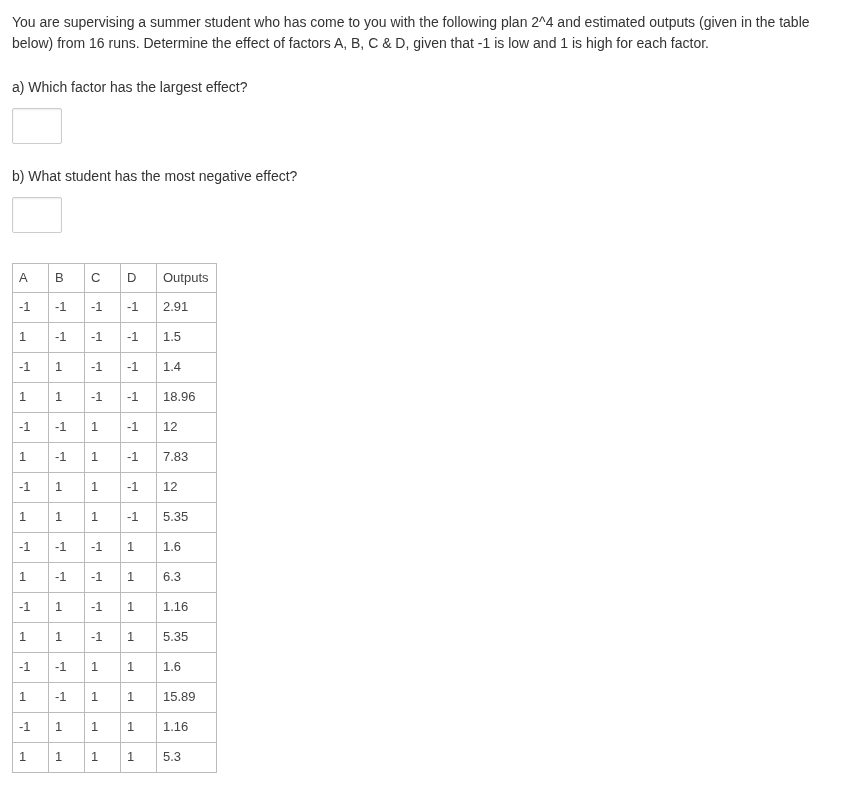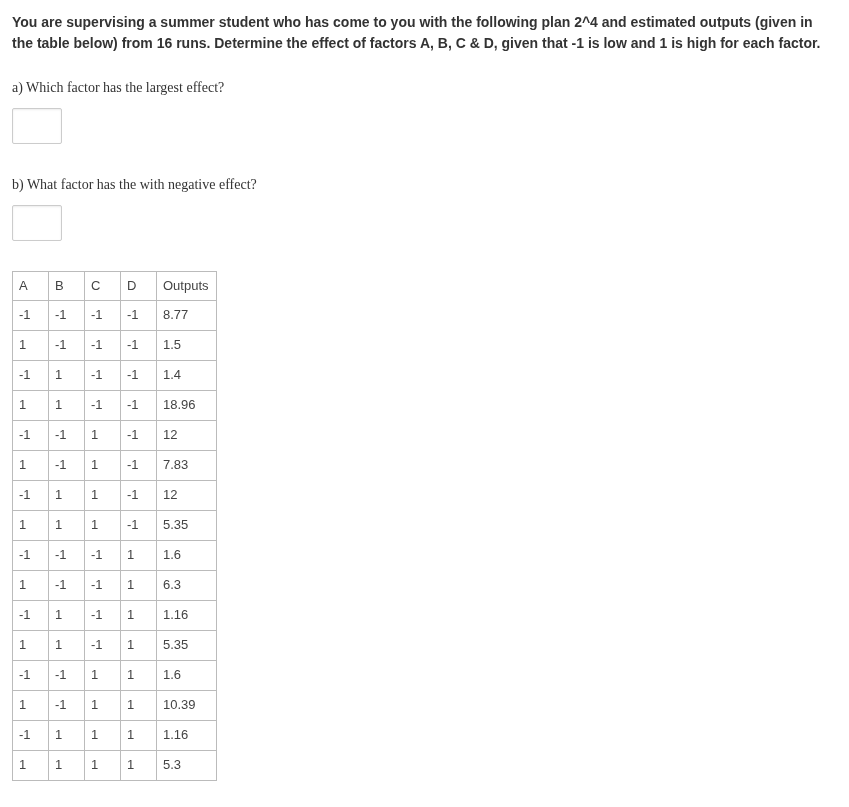--- a/index.html
+++ b/index.html
@@ -9,26 +9,24 @@
     }
     body {
       font-family: Arial, Helvetica, sans-serif;
       font-size: 14px;
       color: #333;
       padding: 12px;
       line-height: 1.5;
     }
     .intro {
       margin-bottom: 23px;
-      font-weight: bold;
     }
     .question {
-      margin-top: 20px;
+      margin-top: 12px;
       margin-bottom: 10px;
-      font-family: Liberation Serif, serif;
     }
     .answer-input {
       width: 50px;
       height: 36px;
       border: 1px solid #ccc;
       border-radius: 2px;
       padding: 4px;
       font-size: 14px;
       margin-bottom: 10px;
       box-shadow: inset 0 1px 2px rgba(0,0,0,0.08);
@@ -62,40 +60,40 @@
   </style>
 </head>
 <body>
 
 
 
 <p class="intro">You are supervising a summer student who has come to you with the following plan 2^4 and estimated outputs (given in the table below) from 16 runs. Determine the effect of factors A, B, C &amp; D, given that -1 is low and 1 is high for each factor.</p>
 <p class="question">a) Which factor has the largest effect?</p>
 <input type="text" class="answer-input" style="">
 
-<p class="question">b) What factor has the with negative effect?</p>
+<p class="question">b) What student has the most negative effect?</p>
 <input type="text" class="answer-input" style="">
 
 <table>
   <thead>
     <tr>
       <th class="col-factor">A</th>
       <th class="col-factor">B</th>
       <th class="col-factor">C</th>
       <th class="col-factor">D</th>
       <th class="col-out">Outputs</th>
     </tr>
   </thead>
   <tbody id="table-body">
   <tr>
         <td class="col-factor">-1</td>
         <td class="col-factor">-1</td>
         <td class="col-factor">-1</td>
         <td class="col-factor">-1</td>
-        <td class="col-out">8.77</td>
+        <td class="col-out">2.91</td>
       </tr>
       <tr>
         <td class="col-factor">1</td>
         <td class="col-factor">-1</td>
         <td class="col-factor">-1</td>
         <td class="col-factor">-1</td>
         <td class="col-out">1.5</td>
       </tr>
       <tr>
         <td class="col-factor">-1</td>
@@ -172,21 +170,21 @@
         <td class="col-factor">-1</td>
         <td class="col-factor">1</td>
         <td class="col-factor">1</td>
         <td class="col-out">1.6</td>
       </tr>
       <tr>
         <td class="col-factor">1</td>
         <td class="col-factor">-1</td>
         <td class="col-factor">1</td>
         <td class="col-factor">1</td>
-        <td class="col-out">10.39</td>
+        <td class="col-out">15.89</td>
       </tr>
       <tr>
         <td class="col-factor">-1</td>
         <td class="col-factor">1</td>
         <td class="col-factor">1</td>
         <td class="col-factor">1</td>
         <td class="col-out">1.16</td>
       </tr>
       <tr>
         <td class="col-factor">1</td>

